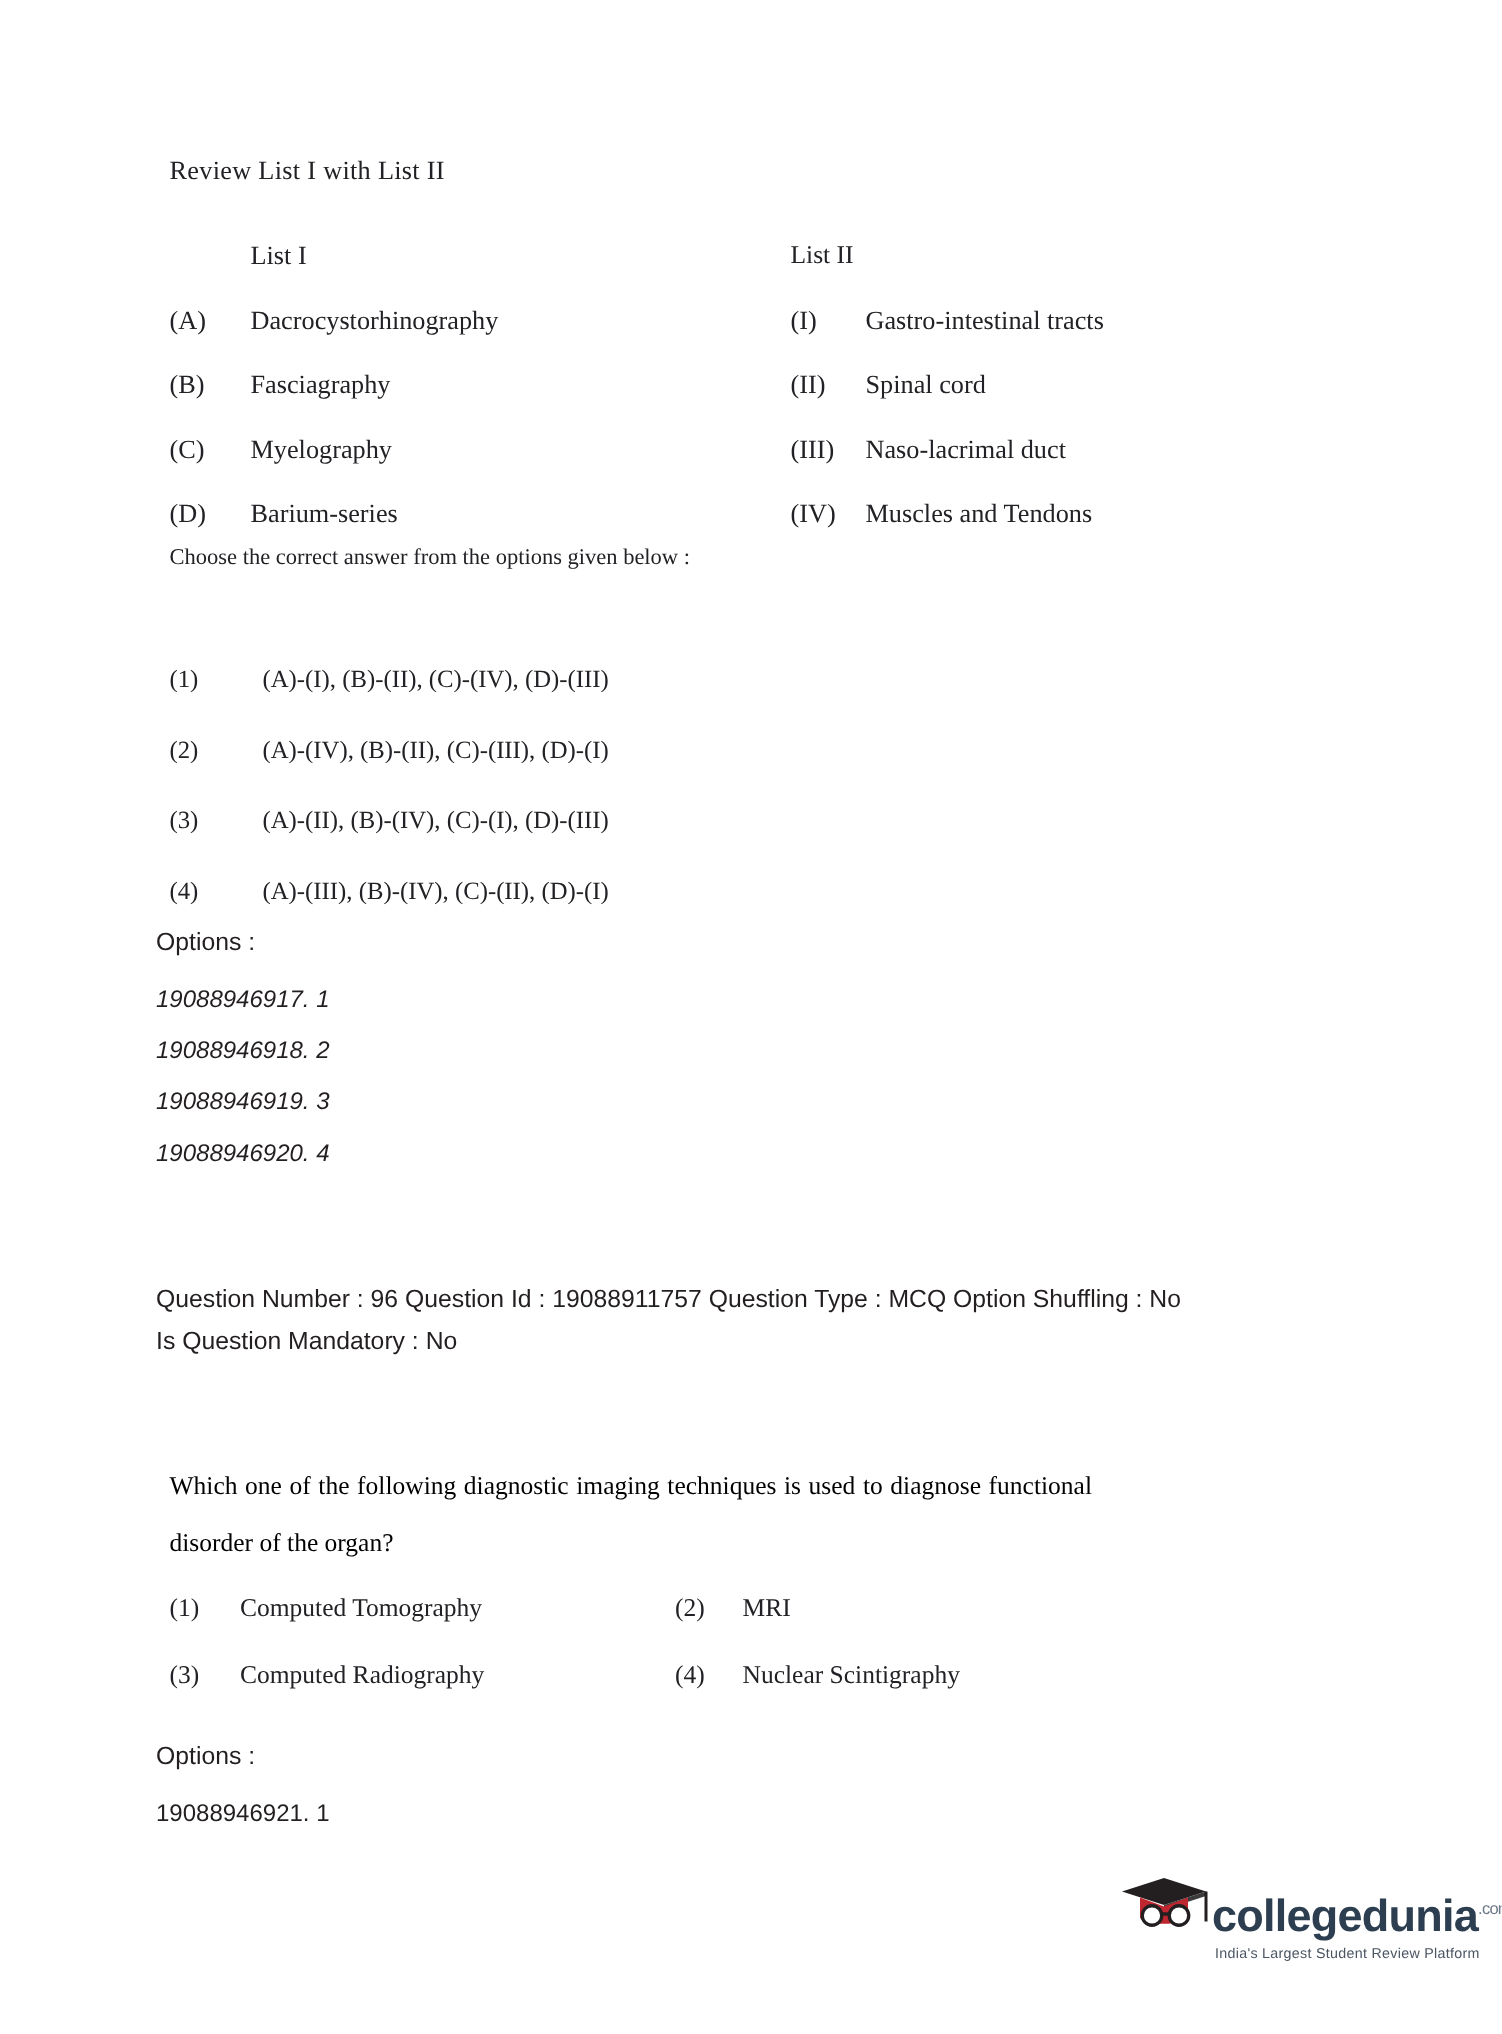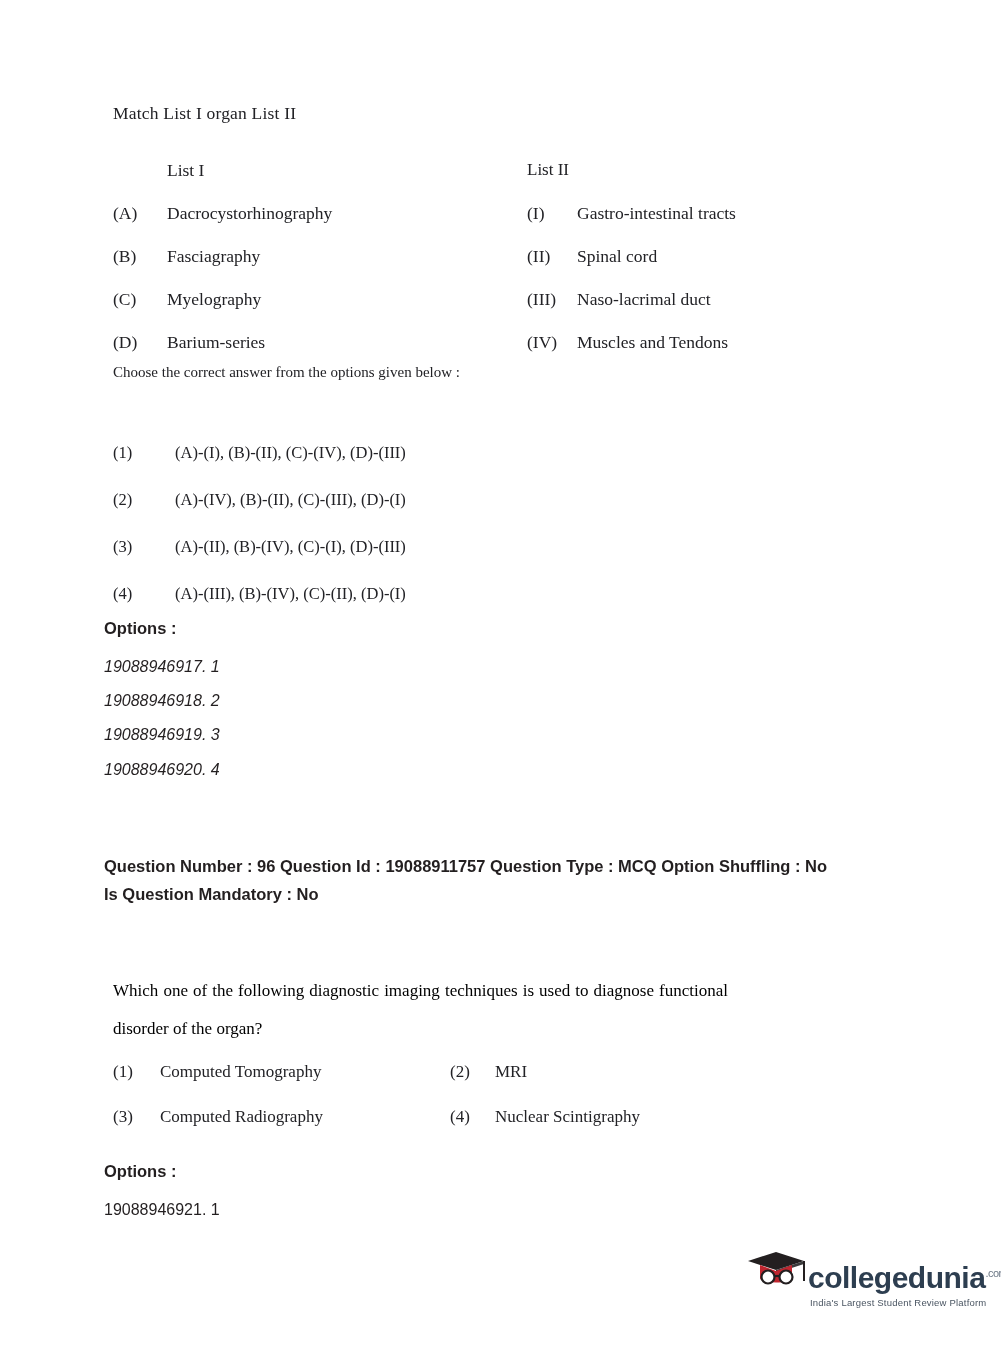--- a/index.html
+++ b/index.html
@@ -88,21 +88,21 @@
     white-space: nowrap;
   }
   .opts-num { width: 62px; }
 
   
   .sys {
     font-family: "Liberation Sans", sans-serif;
     color: #231f20;
   }
   .sys-bold {
-    font-weight: bold;
+    font-weight: normal;
     font-size: 16.5px;
   }
   .sys-normal {
     font-size: 16px;
   }
   .options-label-1 {
     position: absolute;
     left: 104px;
     top: 619px;
   }
@@ -207,21 +207,21 @@
     font-size: 9.5px;
     color: #4a5562;
     letter-spacing: .2px;
   }
 </style>
 </head>
 <body>
 
 <div class="page">
 
-  <div class="match-heading q-serif">Match List I organ List II</div>
+  <div class="match-heading q-serif">Review List I with List II</div>
 
   <div class="list-head-1 q-serif">List I</div>
   <div class="list-head-2 q-serif">List II</div>
 
   <table class="match-table q-serif">
     <tbody>
       <tr>
         <td class="col-a">(A)</td>
         <td class="col-b">Dacrocystorhinography</td>
         <td class="col-c">(I)</td>

